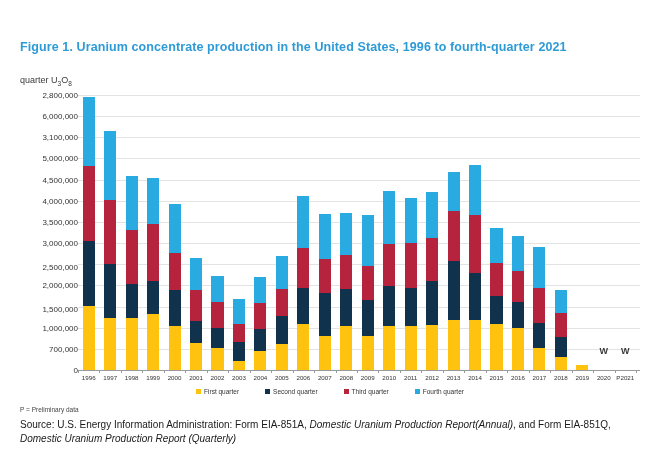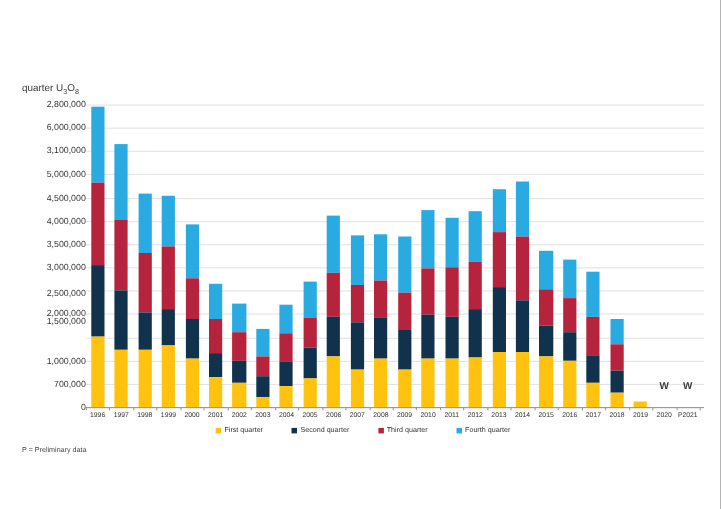--- a/index.html
+++ b/index.html
@@ -69,20 +69,21 @@
     position:absolute;left:20px;top:418px;width:625px;
     font-size:10px;color:#1a1a1a;line-height:14px;
   }
   #source-note i{font-style:italic;}
 </style>
 </head>
 <body>
 
 <div id="page">
 
+  <div id="figure-title">Figure 1.  Uranium concentrate production in the United States, 1996 to fourth-quarter 2021</div>
 
   <div id="units-label"><span>quarter U</span><sub>3</sub><span>O</span><sub>8</sub></div>
 
   <div id="plot-wrap">
     <div id="gridlines">
         <div class="grid-row" style="top: 275px; left: 58px; border-top-color: rgb(154, 154, 154);"></div>
         <div class="grid-row" style="top: 253.846px; left: 58px;"></div>
         <div class="grid-row" style="top: 232.692px; left: 58px;"></div>
         <div class="grid-row" style="top: 211.538px; left: 58px;"></div>
         <div class="grid-row" style="top: 190.385px; left: 58px;"></div>
@@ -93,21 +94,21 @@
         <div class="grid-row" style="top: 84.6154px; left: 58px;"></div>
         <div class="grid-row" style="top: 63.4615px; left: 58px;"></div>
         <div class="grid-row" style="top: 42.3077px; left: 58px;"></div>
         <div class="grid-row" style="top: 21.1538px; left: 58px;"></div>
         <div class="grid-row" style="top: 0px; left: 58px;"></div>
       </div>
     <div id="yticks">
         <div class="ytick" style="top: 275px;">0</div>
         <div class="ytick" style="top: 253.846px;">700,000</div>
         <div class="ytick" style="top: 232.692px;">1,000,000</div>
-        <div class="ytick" style="top: 197px; text-align: center;">1,500,000</div>
+        <div class="ytick" style="top: 214px; text-align: center;">1,500,000</div>
         <div class="ytick" style="top: 190.385px;">2,000,000</div>
         <div class="ytick" style="top: 172px;">2,500,000</div>
         <div class="ytick" style="top: 148.077px;">3,000,000</div>
         <div class="ytick" style="top: 126.923px;">3,500,000</div>
         <div class="ytick" style="top: 105.769px;">4,000,000</div>
         <div class="ytick" style="top: 84.6154px;">4,500,000</div>
         <div class="ytick" style="top: 63.4615px;">5,000,000</div>
         <div class="ytick" style="top: 42.3077px;">3,100,000</div>
         <div class="ytick" style="top: 21.1538px;">6,000,000</div>
         <div class="ytick" style="top: 0px;">2,800,000</div>
@@ -329,14 +330,17 @@
         <span class="legend-text">Third quarter</span>
       </div>
       <div class="legend-item">
         <span class="legend-swatch" style="background: rgb(41, 171, 226);"></span>
         <span class="legend-text">Fourth quarter</span>
       </div>
     </div>
 
   <div id="prelim-note">P = Preliminary data</div>
 
+  <div id="source-note">
+    <span>Source: U.S. Energy Information Administration: Form EIA-851A, </span><i>Domestic Uranium Production Report</i><i>(Annual)</i><span>, and Form EIA-851Q, </span><i>Domestic Uranium Production Report (Quarterly)</i>
+  </div>
 
 </div>
 
 </body></html>

